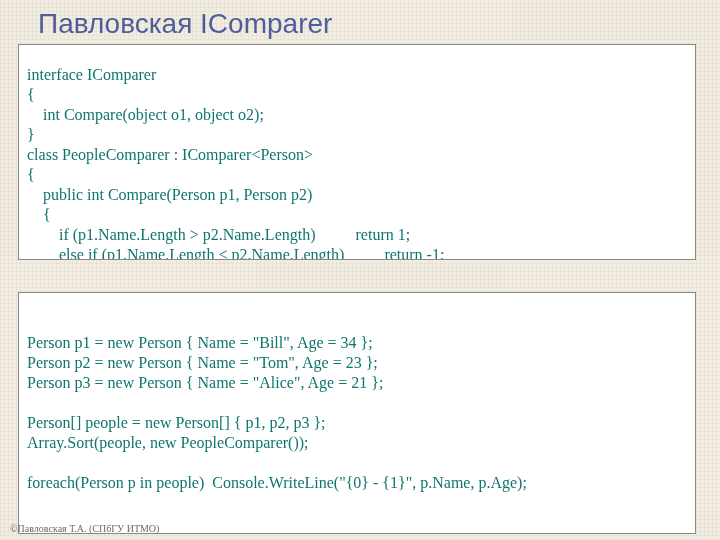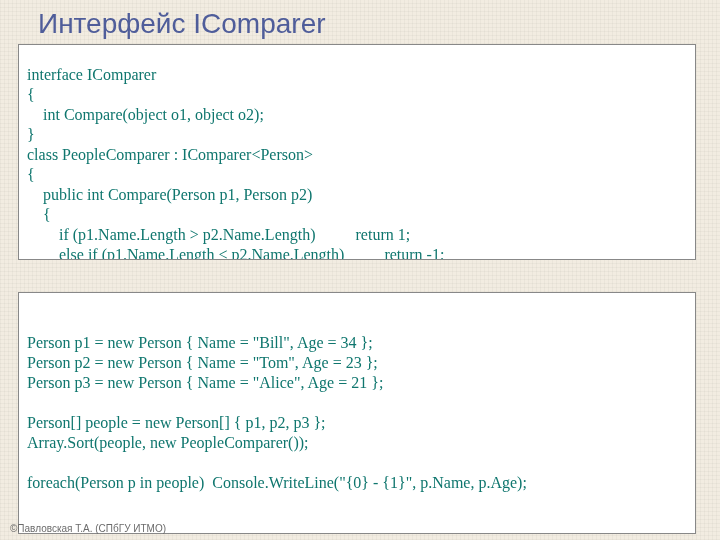--- a/index.html
+++ b/index.html
@@ -52,29 +52,29 @@
     left: 18px;
     top: 292px;
     width: 678px;
     height: 242px;
   }
   .footer {
     position: absolute;
     left: 10px;
     bottom: 6px;
     font-size: 10px;
-    font-family: Liberation Sans, sans-serif;
+    font-family: Liberation Serif, serif;
     color: #6b6b6b;
   }
 </style>
 </head>
 <body>
 
 <div class="slide">
-  <div class="title">Интерфейс IComparer</div>
+  <div class="title">Павловская IComparer</div>
 
   <div class="codebox box1">interface IComparer
 {
     int Compare(object o1, object o2);
 }
 class PeopleComparer : IComparer&lt;Person&gt;
 {
     public int Compare(Person p1, Person p2)
     {
         if (p1.Name.Length &gt; p2.Name.Length)          return 1;

